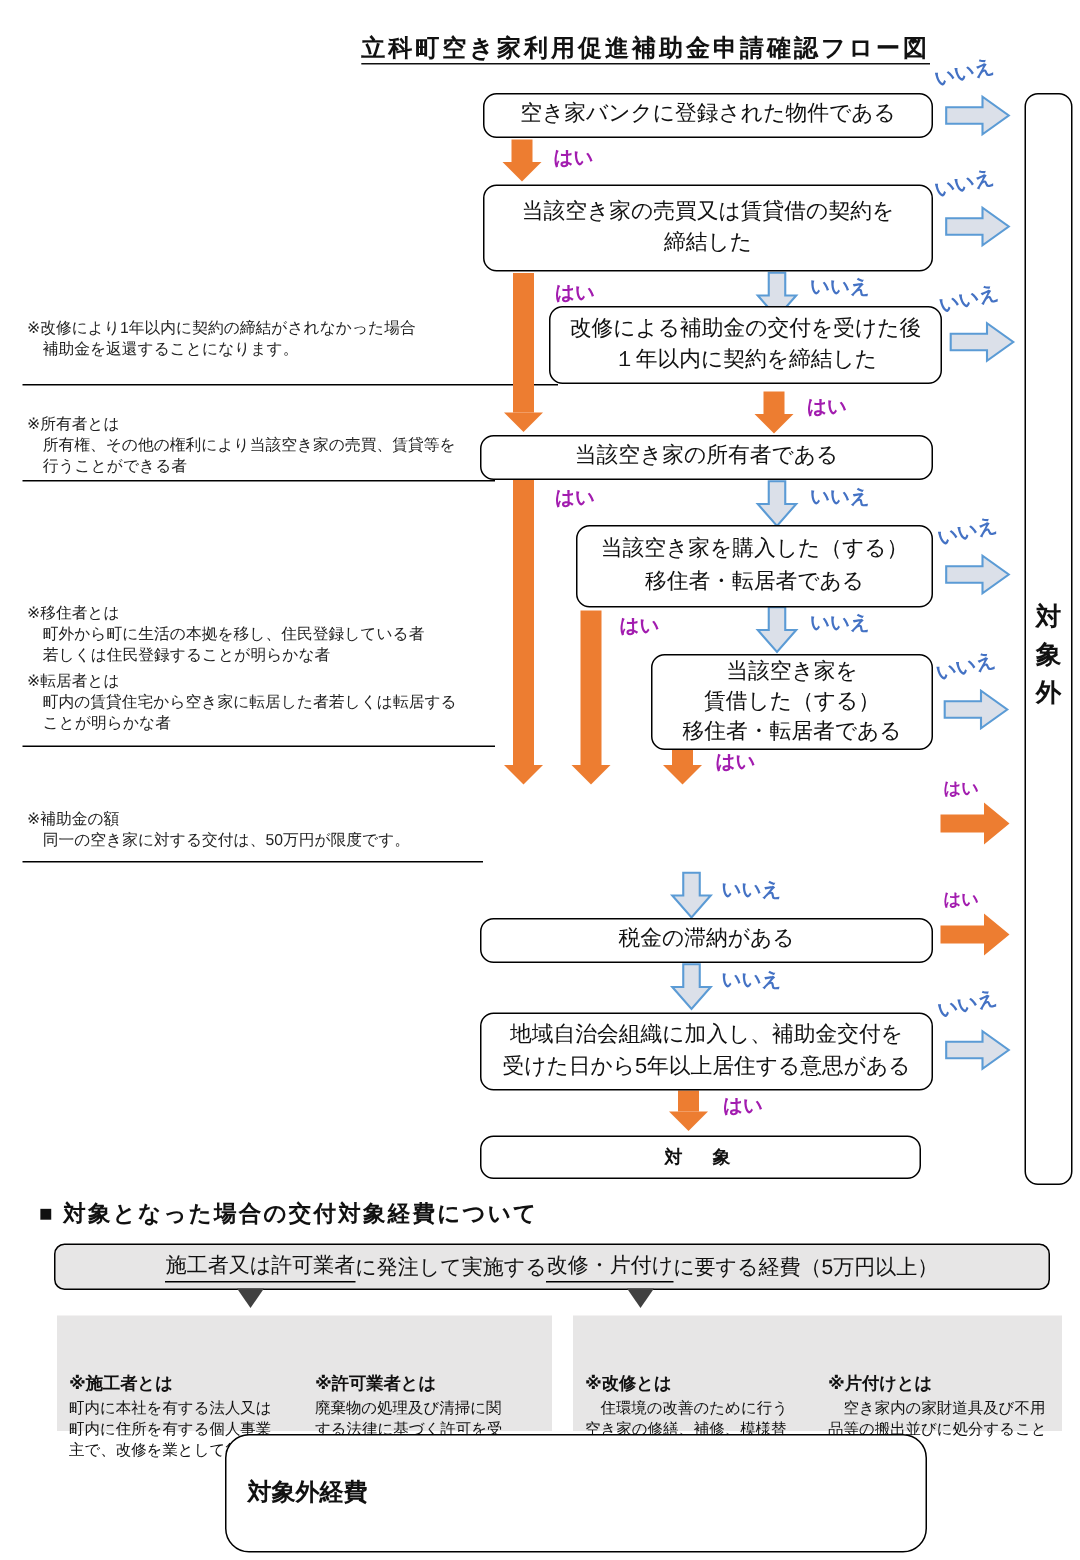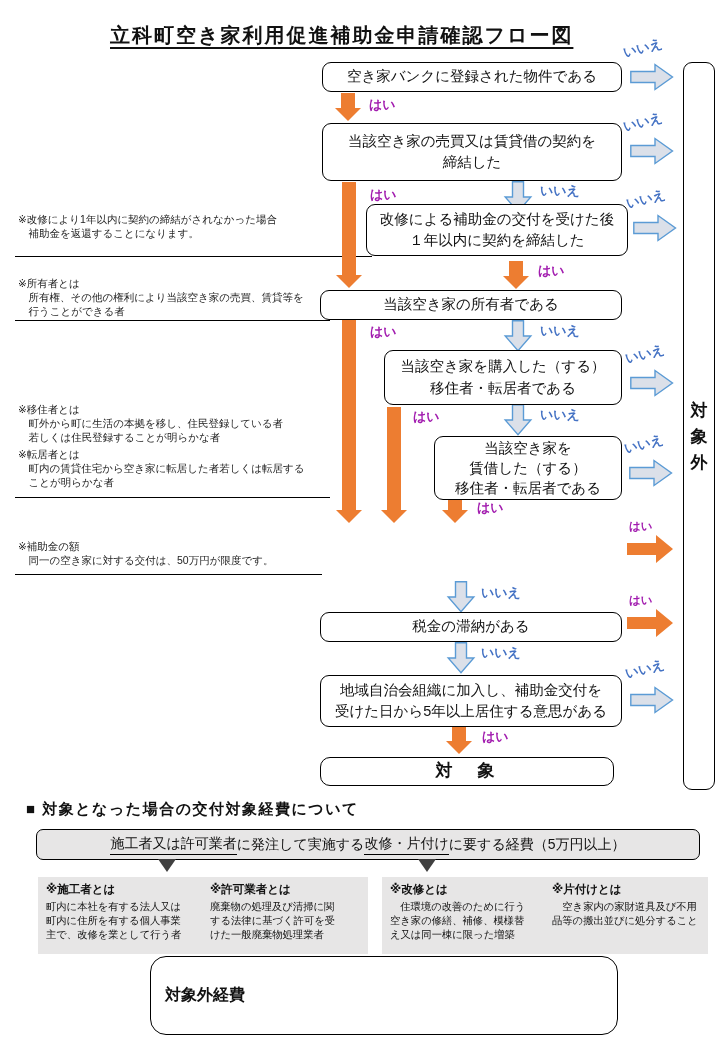--- a/index.html
+++ b/index.html
@@ -1,24 +1,24 @@
 <!DOCTYPE html>
 <html><head>
 <meta charset="utf-8">
 <style>
   html,body{margin:0;padding:0;background:#fff;}
   .canvas{position:relative;width:720px;height:1040px;background:#fff;overflow:hidden;
           font-family:"Liberation Sans","DejaVu Sans",sans-serif;color:#111;}
-  .title{position:absolute;left:110px;top:22px;width:510px;margin:0;text-align:left;
-         font-size:20px;font-weight:bold;letter-spacing:2px;
+  .title{position:absolute;left:110px;top:22px;width:510px;margin:0;text-align:right;
+         font-size:16px;font-weight:bold;letter-spacing:2px;
          text-decoration:underline;text-underline-offset:5px;}
   .fbox{position:absolute;background:#fff;border:1.4px solid #000;border-radius:9px;
         display:flex;align-items:center;justify-content:center;text-align:center;
         font-size:14.5px;line-height:1.45;white-space:pre-line;}
-  .fbox.bold{font-weight:bold;font-size:17px;letter-spacing:4px;border-radius:10px;}
+  .fbox.bold{font-weight:bold;font-size:12px;letter-spacing:4px;}
   
   .oarrow{position:absolute;width:26px;}
   .oarrow i{display:block;position:absolute;}
   .oarrow .shaft{top:0;left:50%;width:14px;height:calc(100% - 13px);transform:translateX(-50%);background:#ED7D31;}
   .oarrow .head{bottom:0;left:50%;transform:translateX(-50%);width:0;height:0;
         border-left:13px solid transparent;border-right:13px solid transparent;border-top:13px solid #ED7D31;}
   svg.garrow,svg.orarrow{position:absolute;overflow:visible;}
   svg.garrow path{fill:#DBE0E9;stroke:#5B9BD5;stroke-width:1.4;}
   svg.orarrow path{fill:#ED7D31;}
   .yes{position:absolute;color:#a21caf;font-weight:bold;font-size:13px;line-height:1;}
@@ -33,21 +33,21 @@
             letter-spacing:26px;line-height:1;}
   .sec-heading{position:absolute;left:26px;top:800px;font-size:15px;font-weight:bold;letter-spacing:1.5px;}
   .main-expense{position:absolute;left:36px;top:829px;width:662px;height:29px;background:#E7E6E6;
             border:1px solid #000;border-radius:7px;display:flex;align-items:center;justify-content:center;
             font-size:14px;}
   .main-expense .u{border-bottom:1px solid #000;padding-bottom:1px;}
   .tri{position:absolute;width:0;height:0;border-left:9px solid transparent;
        border-right:9px solid transparent;border-top:13px solid #404040;}
   .defs-block{position:absolute;top:877px;height:77px;background:#E7E6E6;display:flex;
        padding:5px 8px;box-sizing:border-box;gap:14px;}
-  .def{flex:1;}
+  .def{flex:1;margin-top:33px;}
   .def b{display:block;font-size:11.5px;margin-bottom:3px;}
   .def p{margin:0;font-size:10.3px;line-height:1.38;white-space:pre-line;}
   .excluded-box{position:absolute;left:150px;top:956px;width:468px;height:79px;border:1.4px solid #000;
        border-radius:16px;background:#fff;display:flex;align-items:center;box-sizing:border-box;padding:4px 10px 4px 14px;}
   .excluded-label{width:96px;font-size:16px;font-weight:bold;flex-shrink:0;}
   .excluded-items{font-size:10.3px;line-height:1.42;}
 </style>
 </head>
 <body>
 

